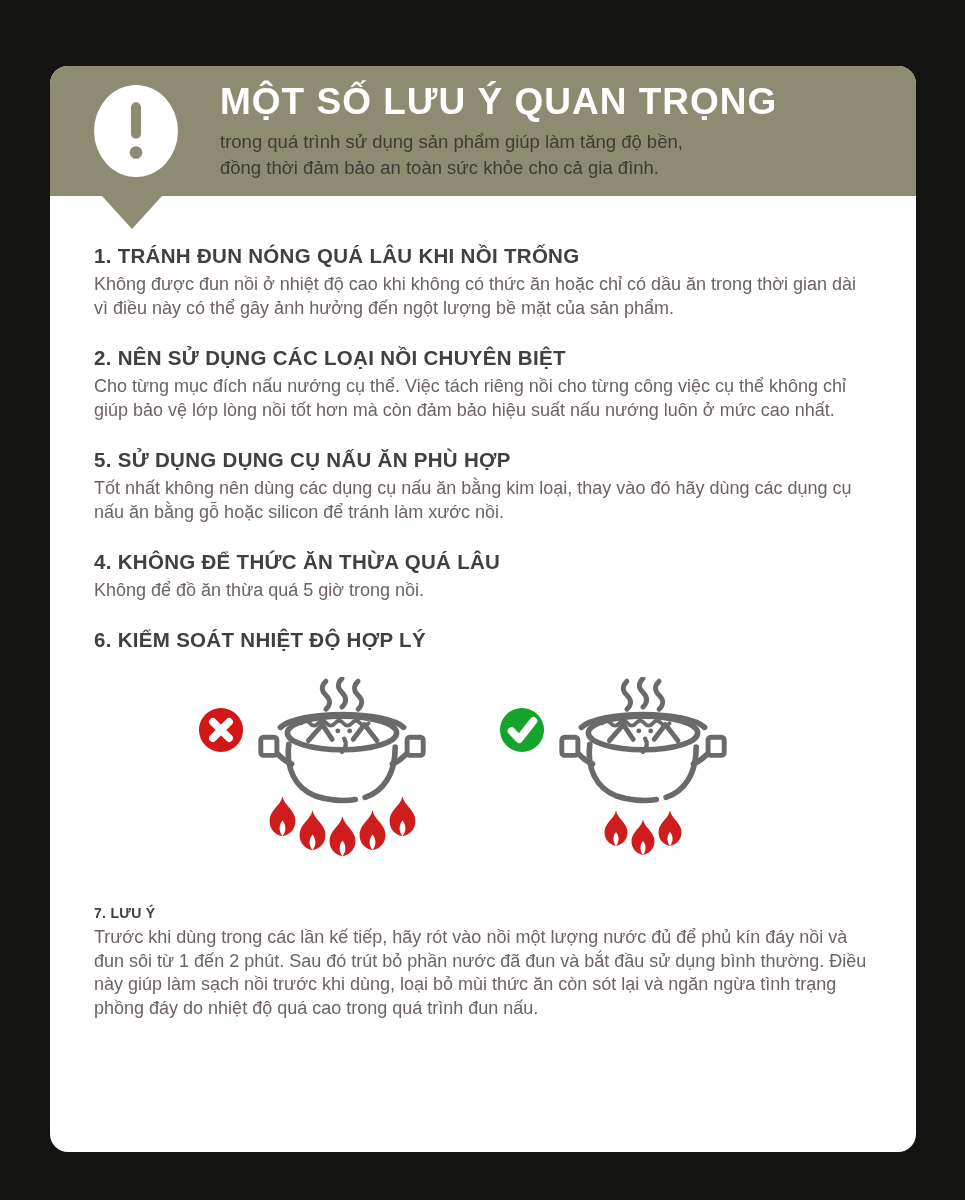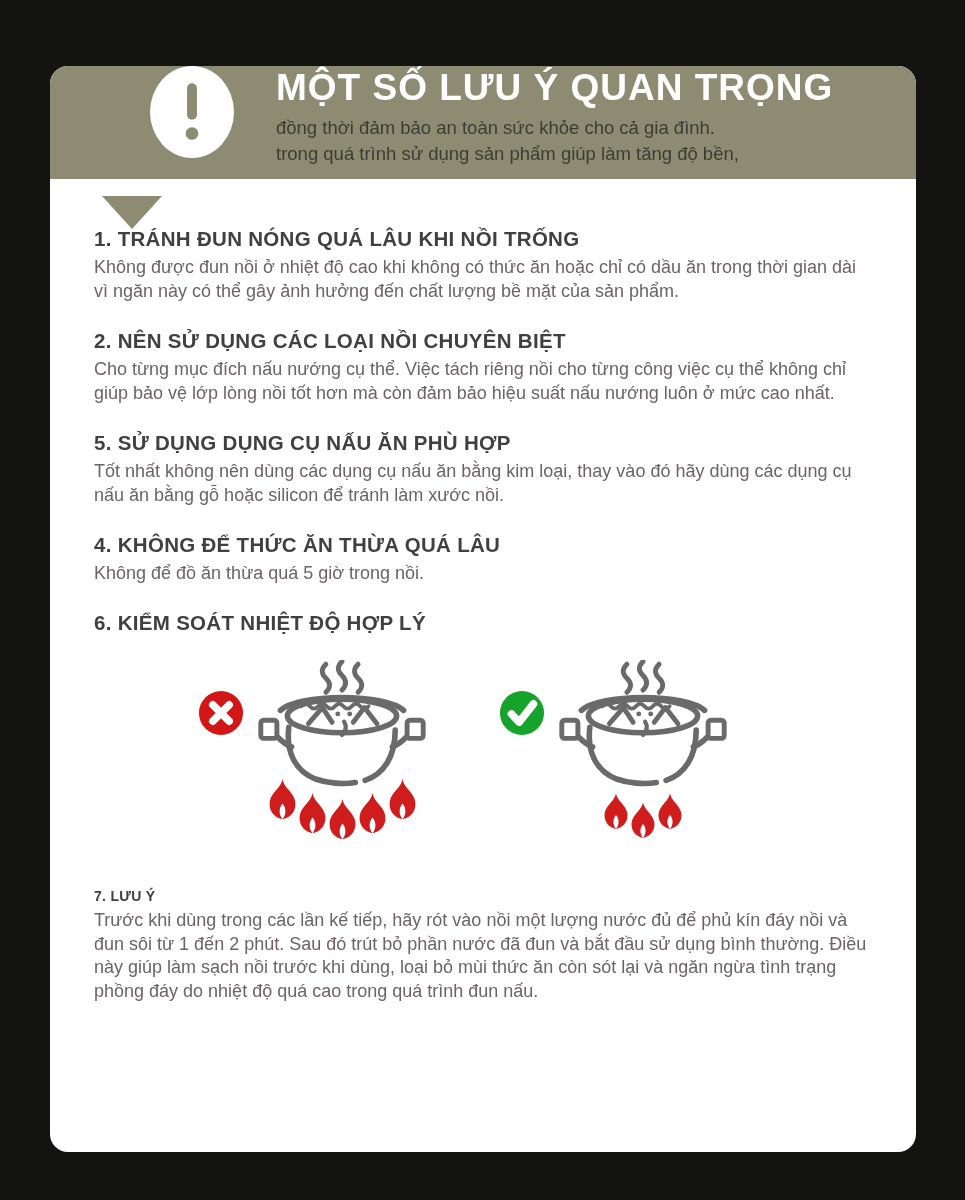--- a/index.html
+++ b/index.html
@@ -13,25 +13,26 @@
   .card {
     position:absolute;
     left:50px; top:66px;
     width:866px; height:1086px;
     background:#ffffff;
     border-radius:18px;
   }
   
   .header {
     position:relative;
-    height:113px;
+    height:130px;
     background:#8d8c73;
     border-radius:18px 18px 0 0;
     display:flex;
-    padding:0 30px 0 100px;
+    align-items:center;
+    padding:0 30px 0 44px;
   }
   .header-pointer {
     position:absolute;
     top:130px; left:52px;
     width:0; height:0;
     border-left:30px solid transparent;
     border-right:30px solid transparent;
     border-top:33px solid #8d8c73;
   }
   .alert-circle {
@@ -110,32 +111,32 @@
   <div class="header">
     <div class="alert-circle">
       <svg viewBox="0 0 24 32" fill="#8d8c73">
         <rect x="9.4" y="1" width="5.2" height="19" rx="2.6"></rect>
         <circle cx="12" cy="27.2" r="3.3"></circle>
       </svg>
     </div>
     <div class="header-text">
       <div class="header-title">MỘT SỐ LƯU Ý QUAN TRỌNG</div>
       <div class="header-sub">
+        <div>trong quá trình sử dụng sản phẩm giúp làm tăng độ bền,</div>
         <div>đồng thời đảm bảo an toàn sức khỏe cho cả gia đình.</div>
-        <div>trong quá trình sử dụng sản phẩm giúp làm tăng độ bền,</div>
       </div>
     </div>
   </div>
   <div class="header-pointer"></div>
 
   <div class="content">
 
     <section class="note">
       <h2 class="note-title">1. TRÁNH ĐUN NÓNG QUÁ LÂU KHI NỒI TRỐNG</h2>
-      <p class="note-body">Không được đun nồi ở nhiệt độ cao khi không có thức ăn hoặc chỉ có dầu ăn trong thời gian dài vì ngăn này có thể gây ảnh hưởng đến chất lượng bề mặt của sản phẩm.</p>
+      <p class="note-body">Không được đun nồi ở nhiệt độ cao khi không có thức ăn hoặc chỉ có dầu ăn trong thời gian dài vì điều này có thể gây ảnh hưởng đến ngột lượng bề mặt của sản phẩm.</p>
     </section>
 
     <section class="note">
       <h2 class="note-title">2. NÊN SỬ DỤNG CÁC LOẠI NỒI CHUYÊN BIỆT</h2>
       <p class="note-body">Cho từng mục đích nấu nướng cụ thể. Việc tách riêng nồi cho từng công việc cụ thể không chỉ giúp bảo vệ lớp lòng nồi tốt hơn mà còn đảm bảo hiệu suất nấu nướng luôn ở mức cao nhất.</p>
     </section>
 
     <section class="note">
       <h2 class="note-title">5. SỬ DỤNG DỤNG CỤ NẤU ĂN PHÙ HỢP</h2>
       <p class="note-body">Tốt nhất không nên dùng các dụng cụ nấu ăn bằng kim loại, thay vào đó hãy dùng các dụng cụ nấu ăn bằng gỗ hoặc silicon để tránh làm xước nồi.</p>

